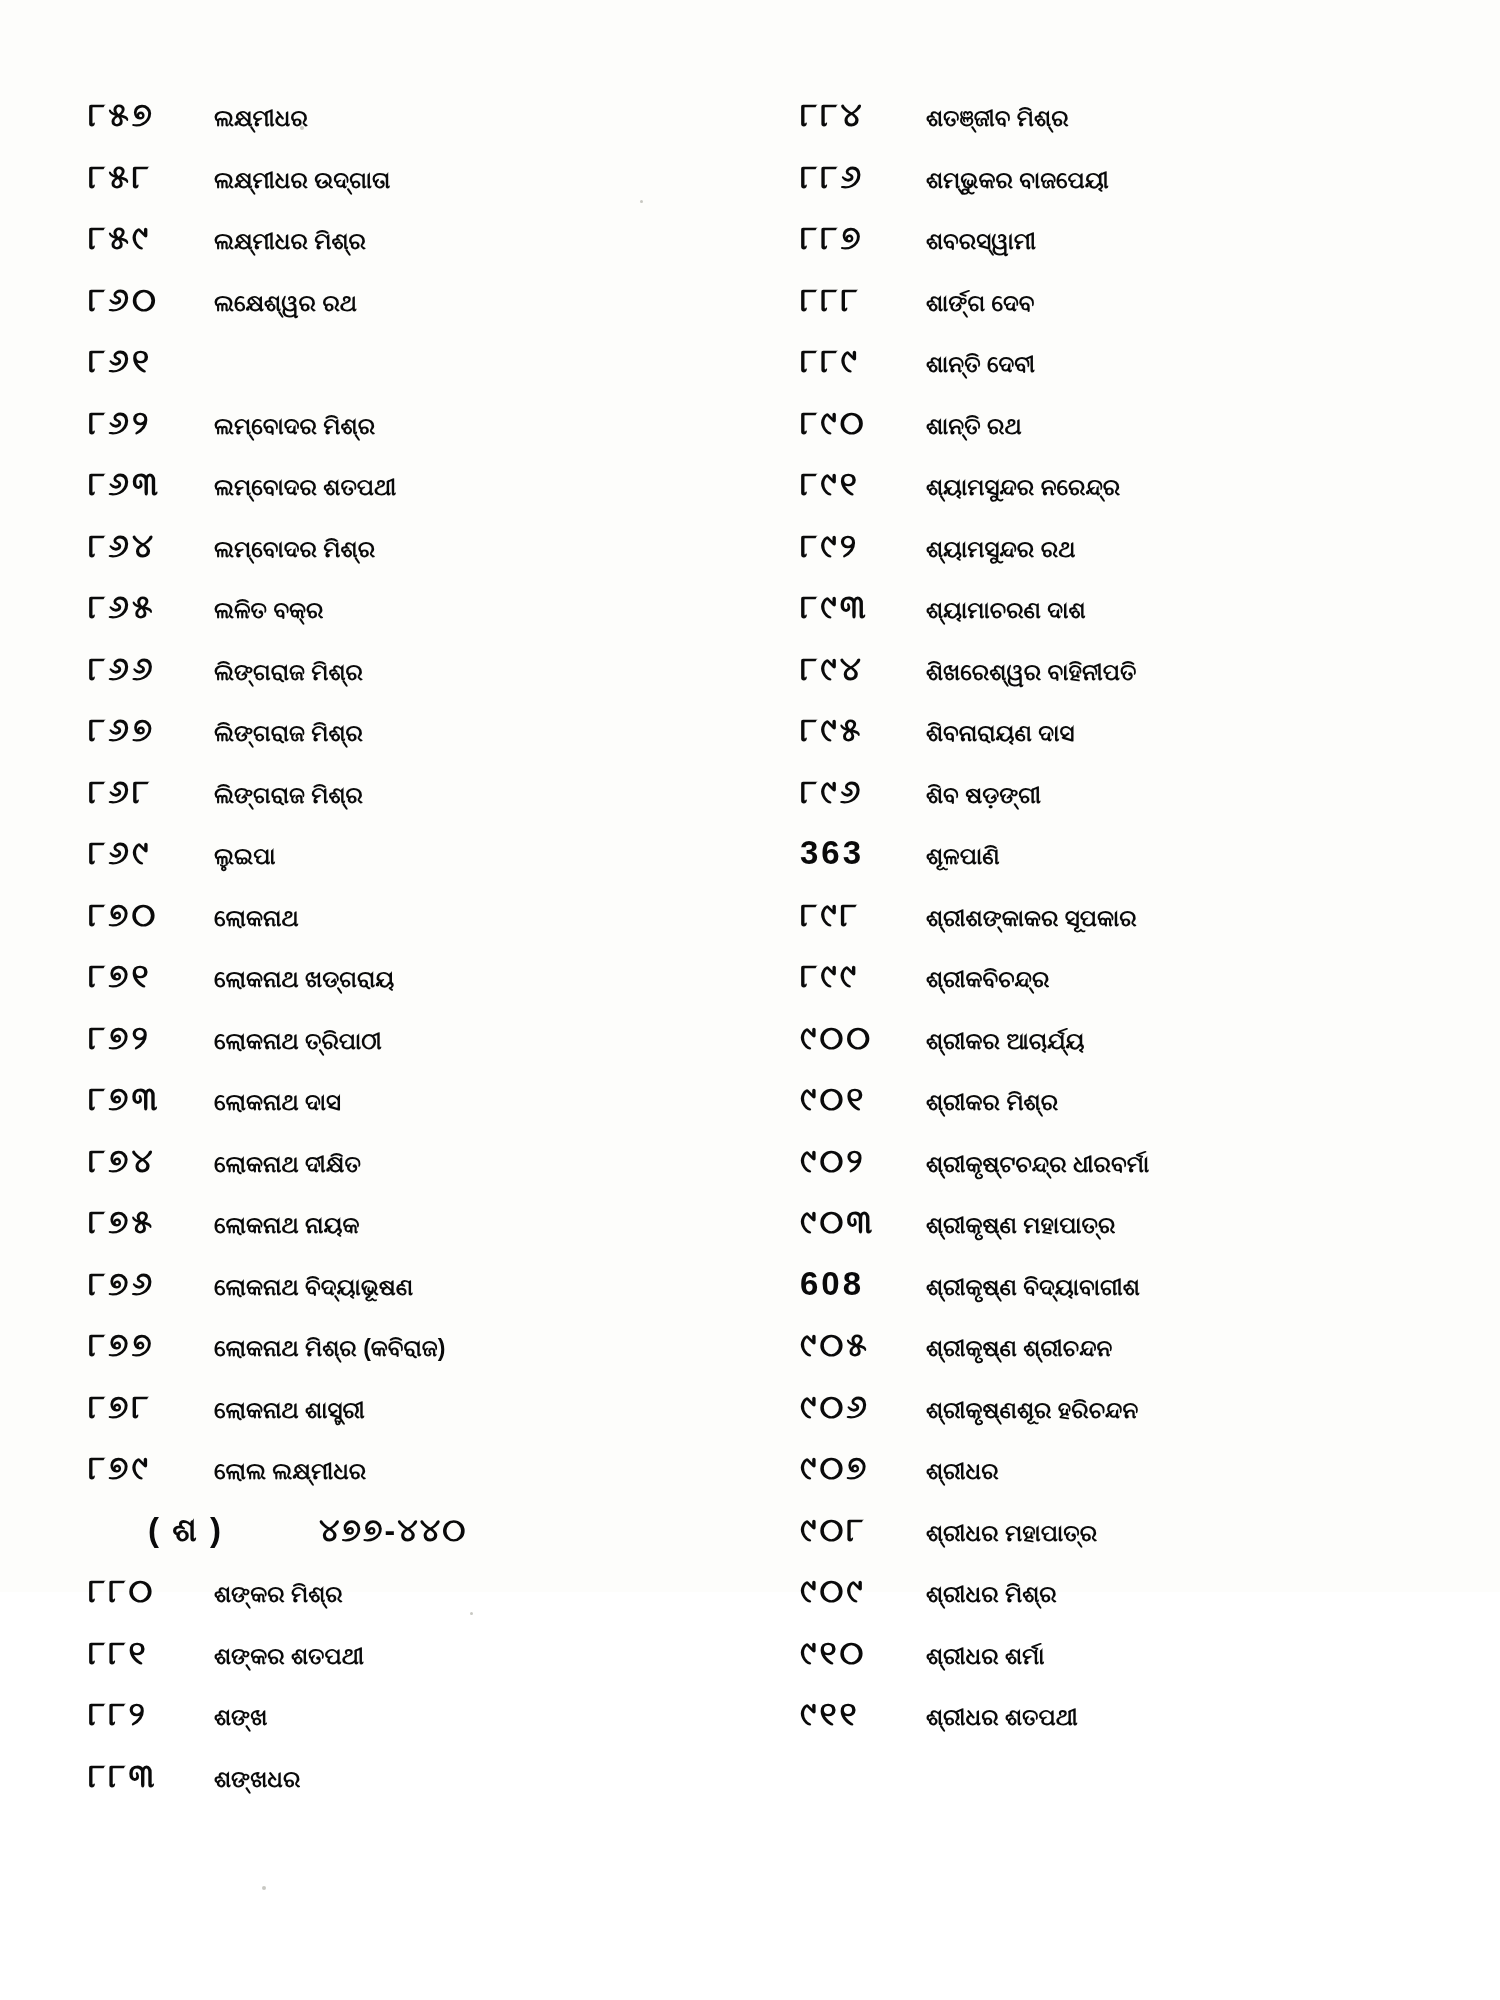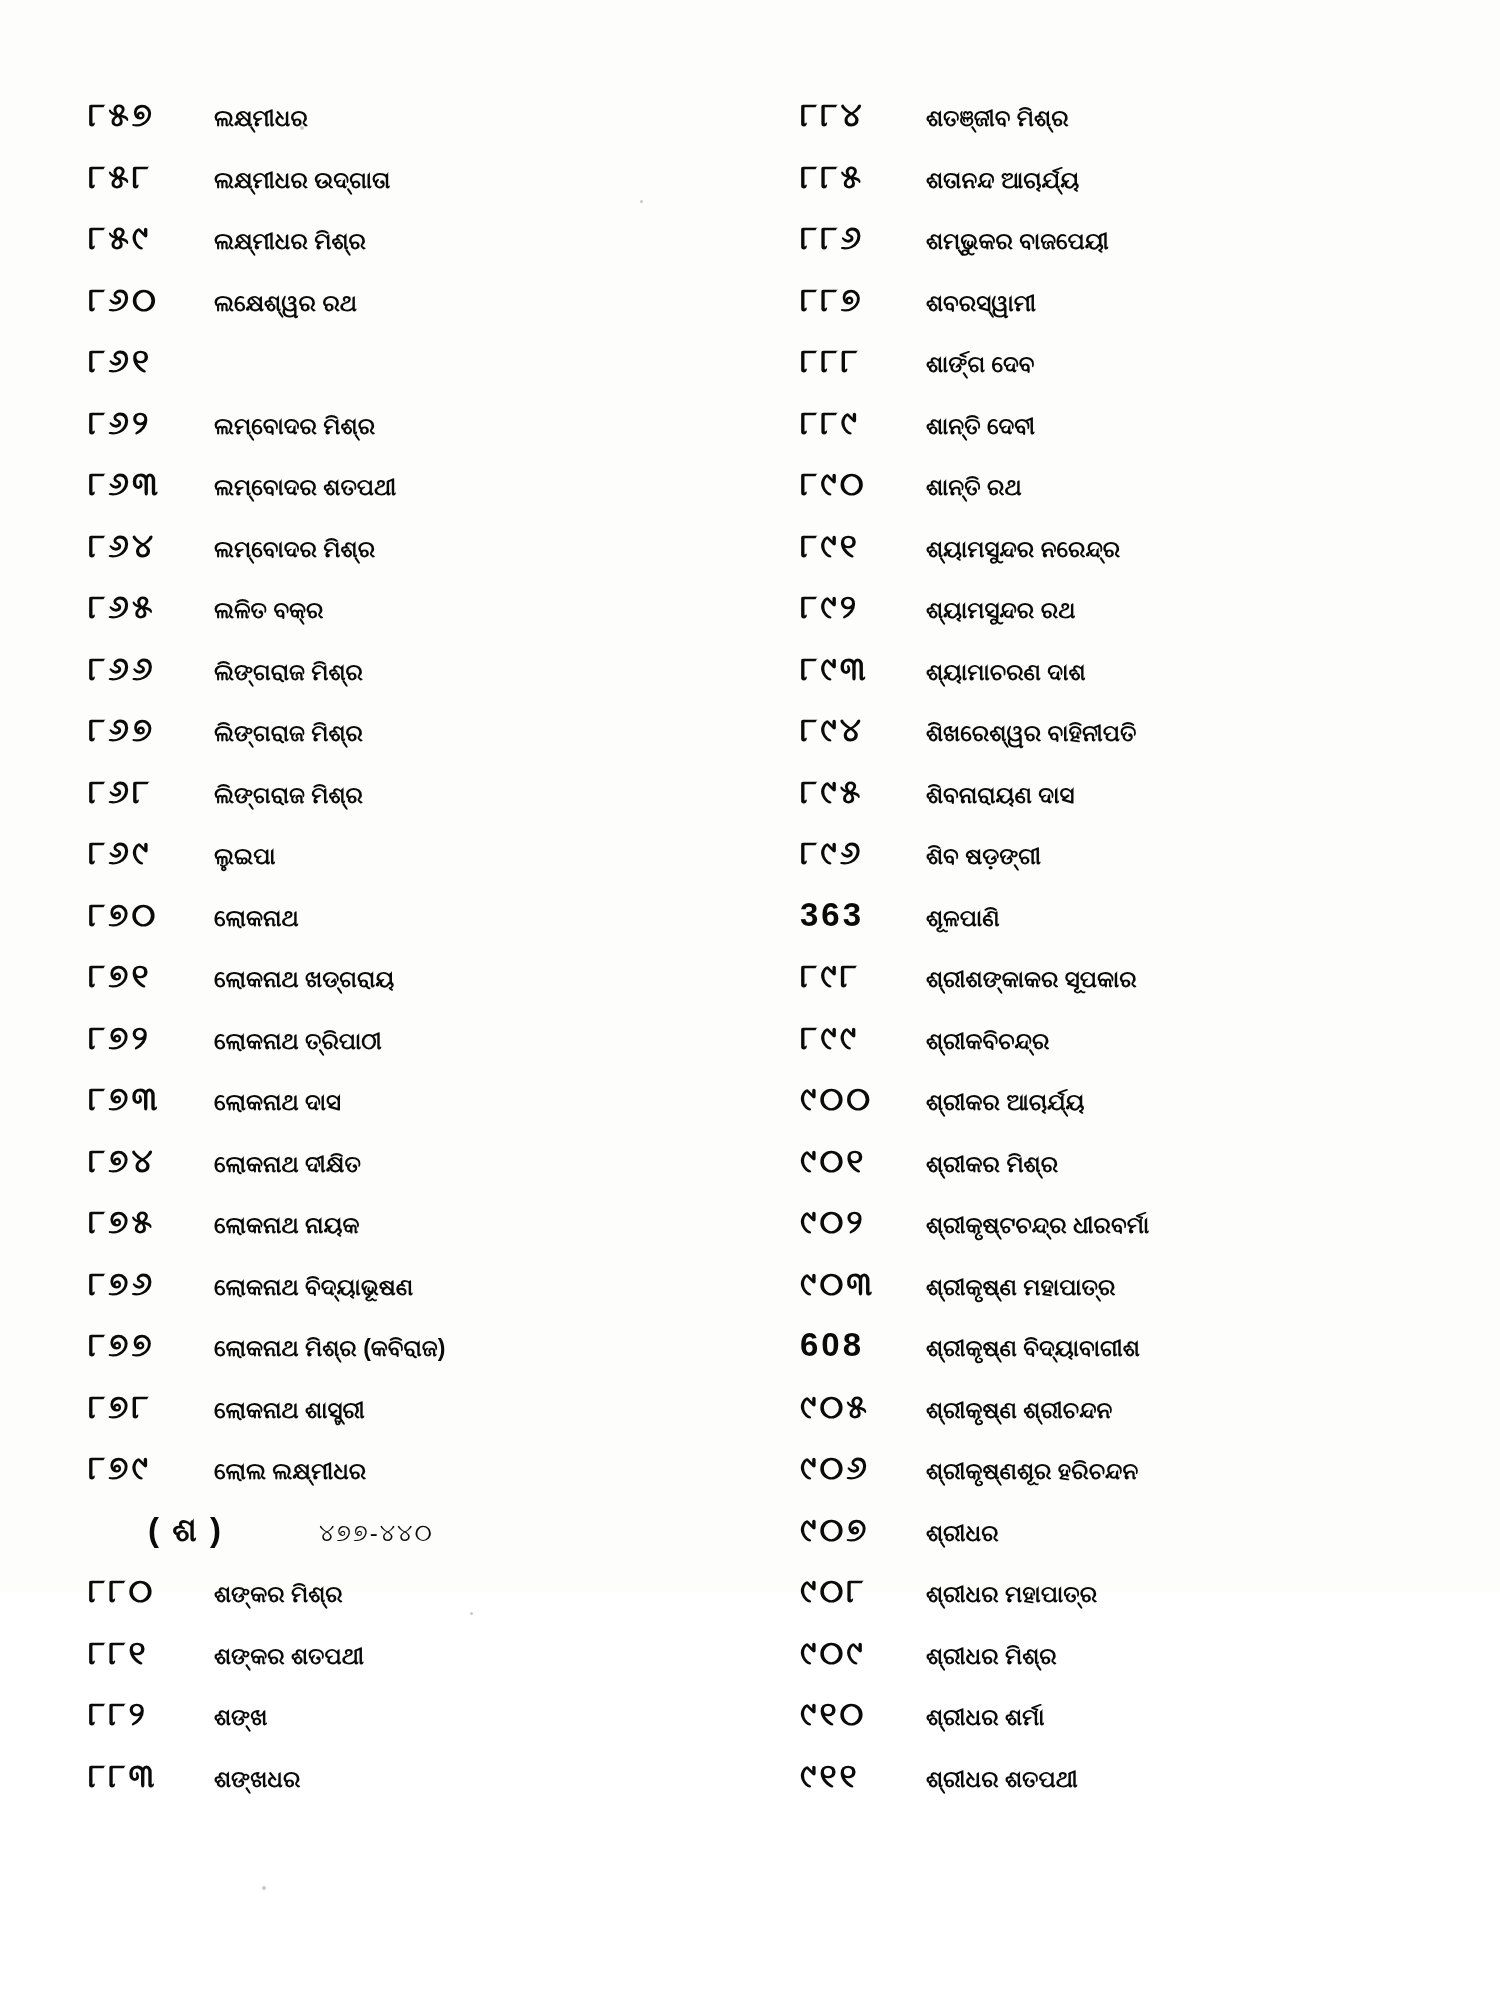--- a/index.html
+++ b/index.html
@@ -72,22 +72,22 @@
     align-items: baseline;
     padding-left: 60px;
     white-space: nowrap;
   }
   .section-letter {
     font-size: 33px;
     font-weight: 700;
     letter-spacing: 2px;
   }
   .section-pages {
-    font-size: 24px;
-    font-weight: 400;
+    font-size: 32px;
+    font-weight: 700;
     padding-left: 96px;
     letter-spacing: 2px;
   }
   .speck {
     position: absolute;
     background: #9a9a92;
     border-radius: 50%;
     opacity: .55;
   }
 </style>
@@ -218,24 +218,20 @@
         <span class="name">ଶଙ୍ଖଧର</span>
       </div>
     </div>
 
     <div class="col col-right">
       <div class="entry">
         <span class="num">୮୮୪</span>
         <span class="name">ଶତଞ୍ଜୀବ ମିଶ୍ର</span>
       </div>
       <div class="entry">
-        <span class="num">୮୮୫</span>
-        <span class="name">ଶତାନନ୍ଦ ଆଚାର୍ଯ୍ୟ</span>
-      </div>
-      <div class="entry">
         <span class="num">୮୮୬</span>
         <span class="name">ଶମ୍ଭୁକର ବାଜପେୟୀ</span>
       </div>
       <div class="entry">
         <span class="num">୮୮୭</span>
         <span class="name">ଶବରସ୍ୱାମୀ</span>
       </div>
       <div class="entry">
         <span class="num">୮୮୮</span>
         <span class="name">ଶାର୍ଙ୍ଗ ଦେବ</span>

